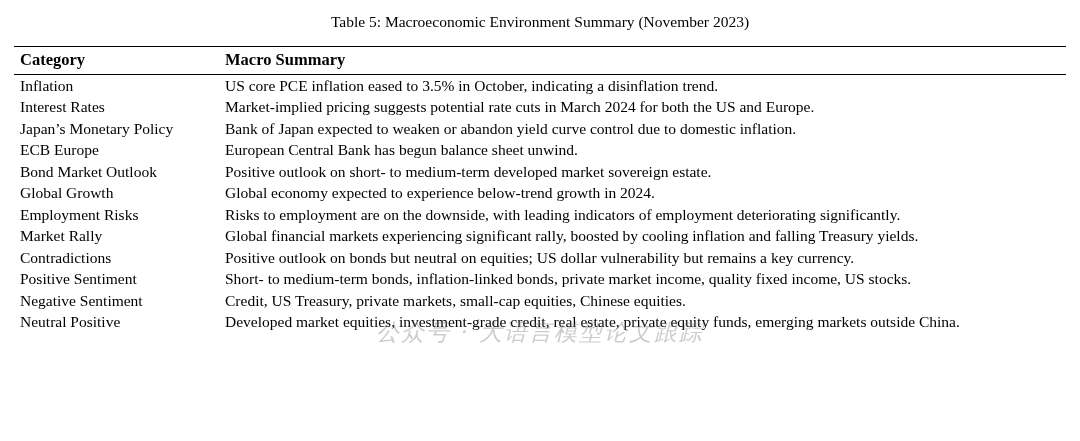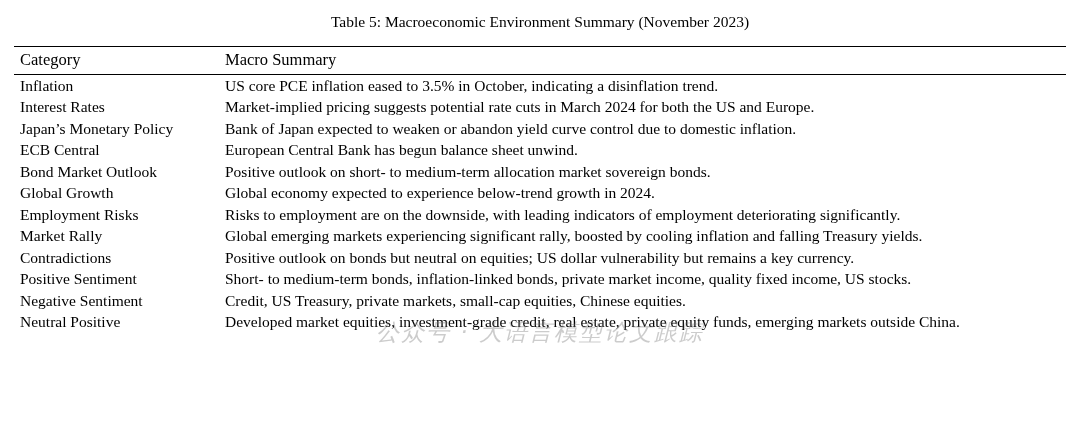--- a/index.html
+++ b/index.html
@@ -36,21 +36,21 @@
     font-family: "Liberation Serif", serif;
   }
   table.macro-table th,
   table.macro-table td {
     text-align: left;
     vertical-align: top;
     padding: 1px 4px 1px 6px;
     line-height: 19.5px;
   }
   table.macro-table thead th {
-    font-weight: normal;
+    font-weight: bold;
     font-size: 16.5px;
     padding-top: 3px;
     padding-bottom: 4px;
   }
   col.cat { width: 205px; }
   col.sum { width: auto; }
   .hr {
     height: 0;
     border-top: 1.6px solid #000;
     margin: 0;
@@ -112,38 +112,38 @@
       </tr>
       <tr>
         <td>Interest Rates</td>
         <td>Market-implied pricing suggests potential rate cuts in March 2024 for both the US and Europe.</td>
       </tr>
       <tr>
         <td>Japan’s Monetary Policy</td>
         <td>Bank of Japan expected to weaken or abandon yield curve control due to domestic inflation.</td>
       </tr>
       <tr>
-        <td>ECB Central</td>
+        <td>ECB Europe</td>
         <td>European Central Bank has begun balance sheet unwind.</td>
       </tr>
       <tr>
         <td>Bond Market Outlook</td>
-        <td>Positive outlook on short- to medium-term allocation market sovereign bonds.</td>
+        <td>Positive outlook on short- to medium-term developed market sovereign estate.</td>
       </tr>
       <tr>
         <td>Global Growth</td>
         <td>Global economy expected to experience below-trend growth in 2024.</td>
       </tr>
       <tr>
         <td>Employment Risks</td>
         <td>Risks to employment are on the downside, with leading indicators of employment deteriorating significantly.</td>
       </tr>
       <tr>
         <td>Market Rally</td>
-        <td>Global emerging markets experiencing significant rally, boosted by cooling inflation and falling Treasury yields.</td>
+        <td>Global financial markets experiencing significant rally, boosted by cooling inflation and falling Treasury yields.</td>
       </tr>
       <tr>
         <td>Contradictions</td>
         <td>Positive outlook on bonds but neutral on equities; US dollar vulnerability but remains a key currency.</td>
       </tr>
       <tr>
         <td>Positive Sentiment</td>
         <td>Short- to medium-term bonds, inflation-linked bonds, private market income, quality fixed income, US stocks.</td>
       </tr>
       <tr>

